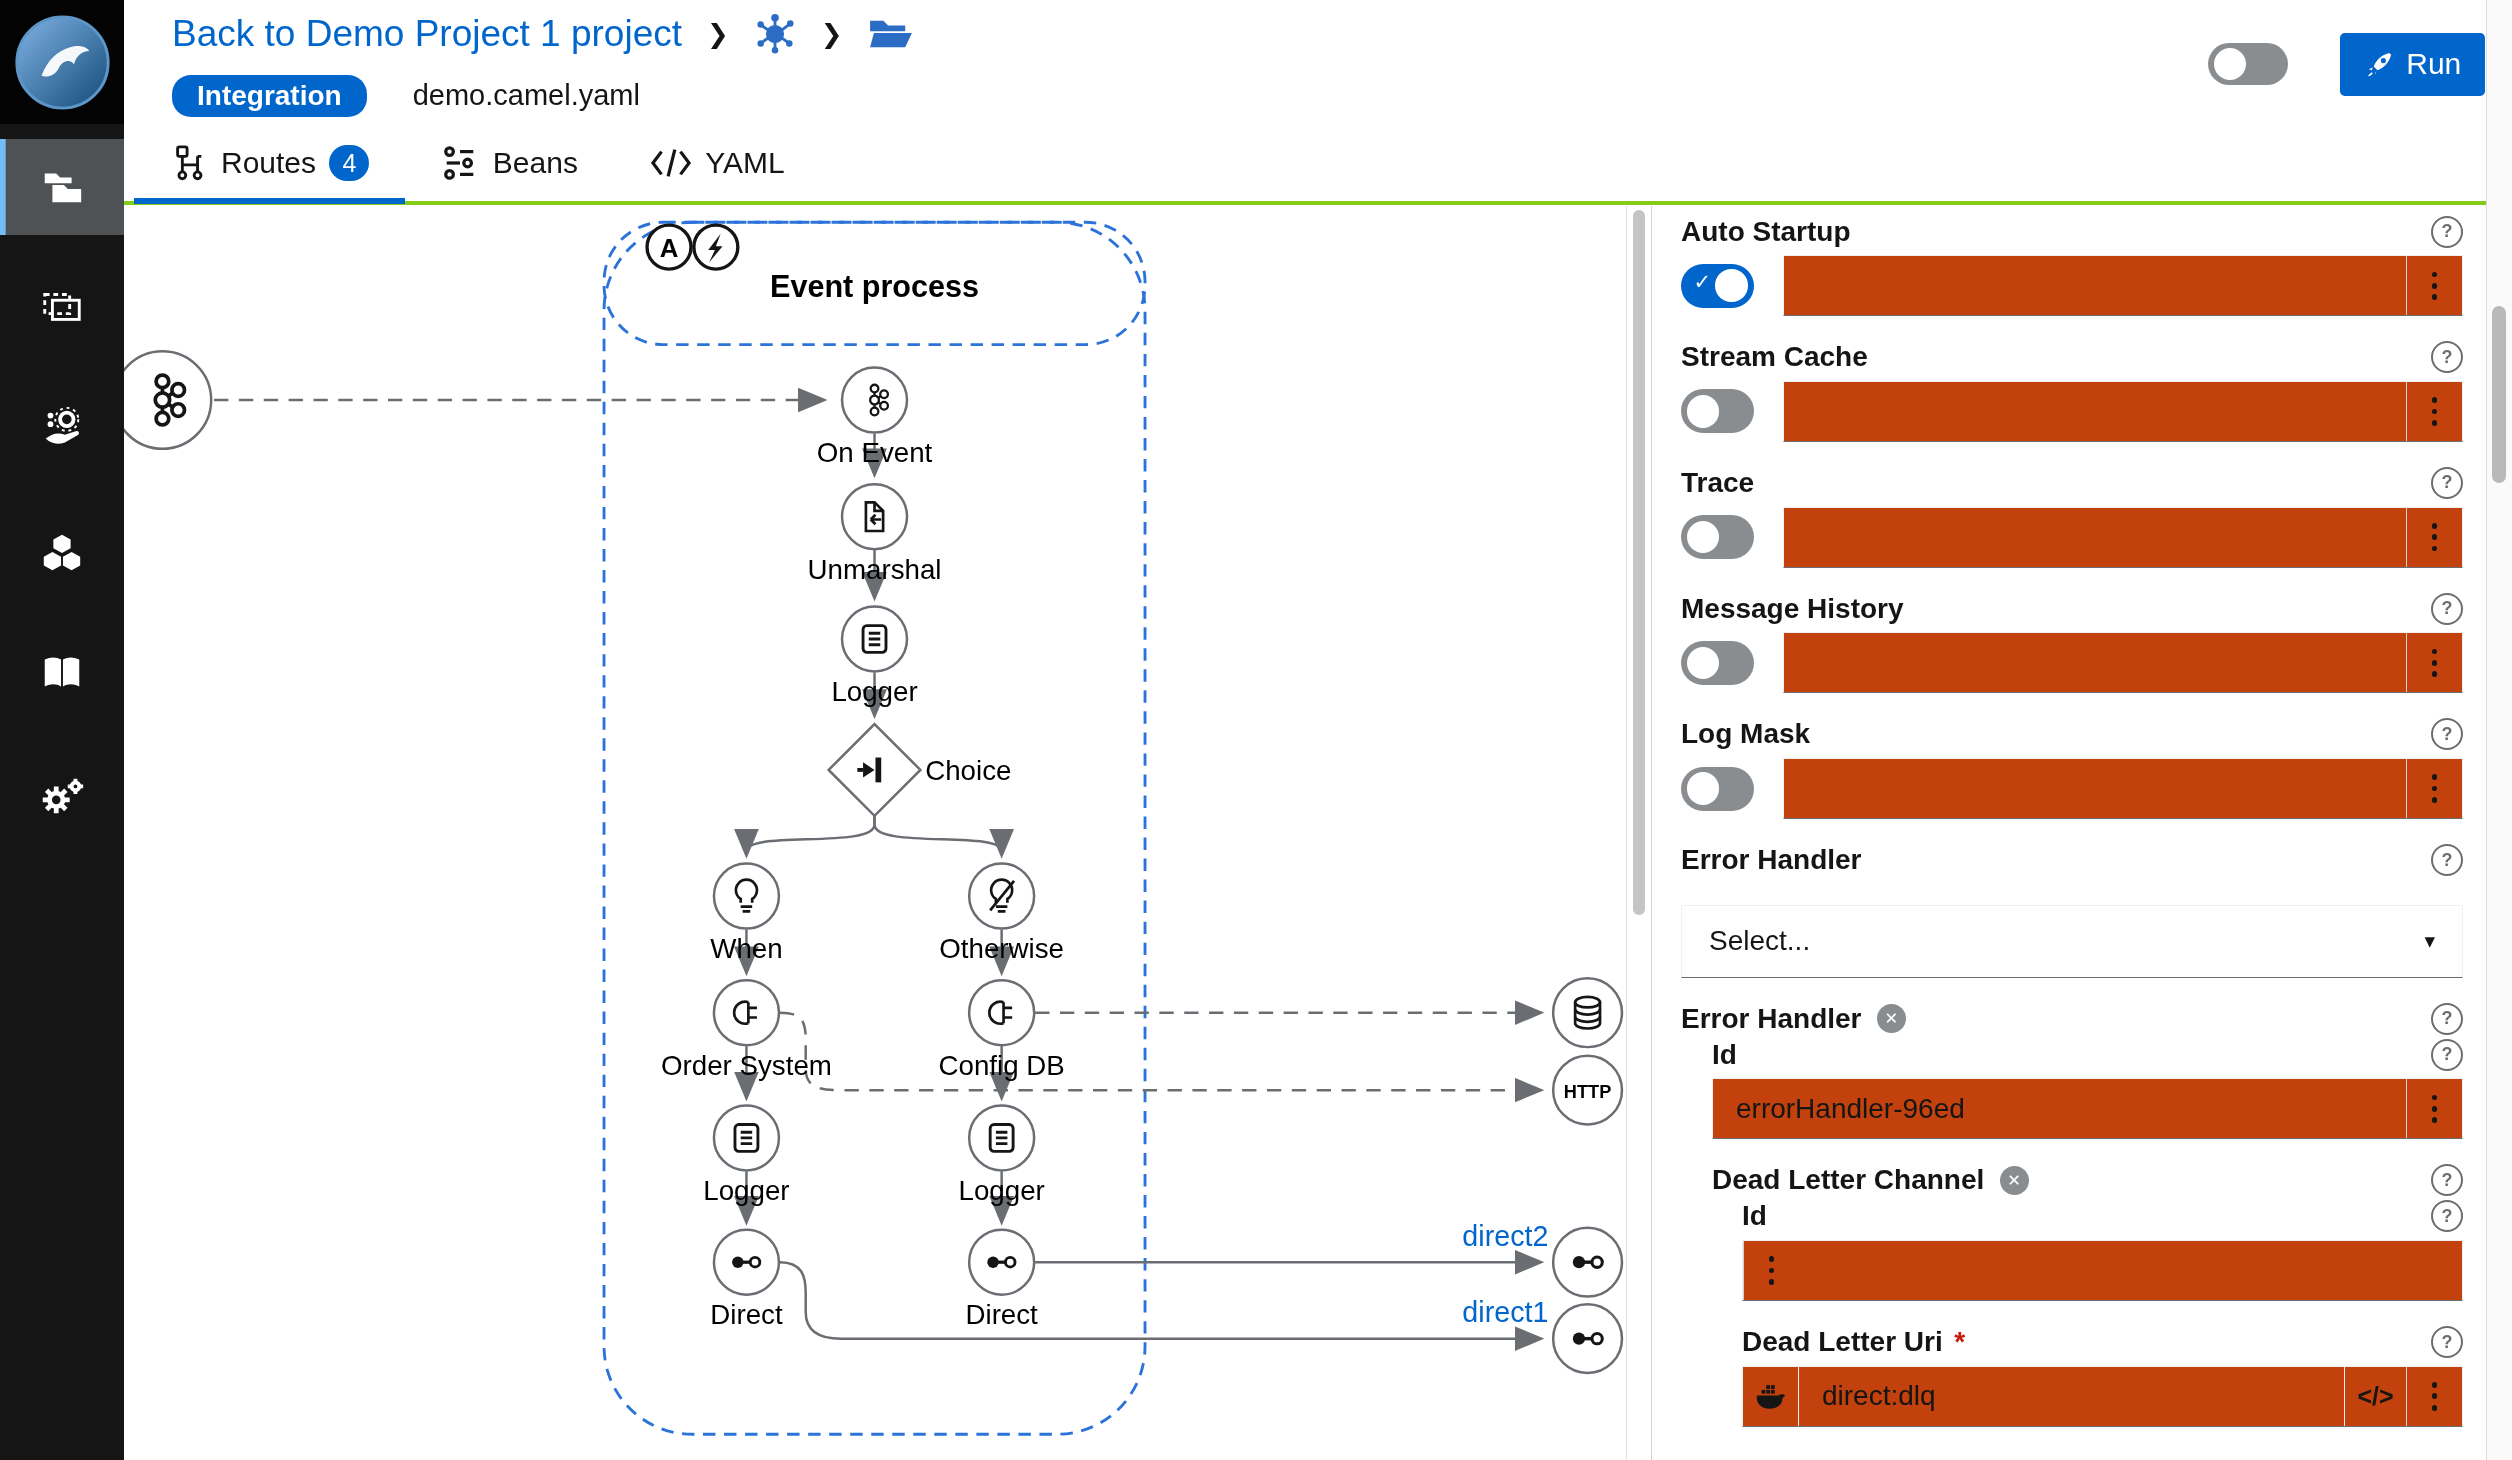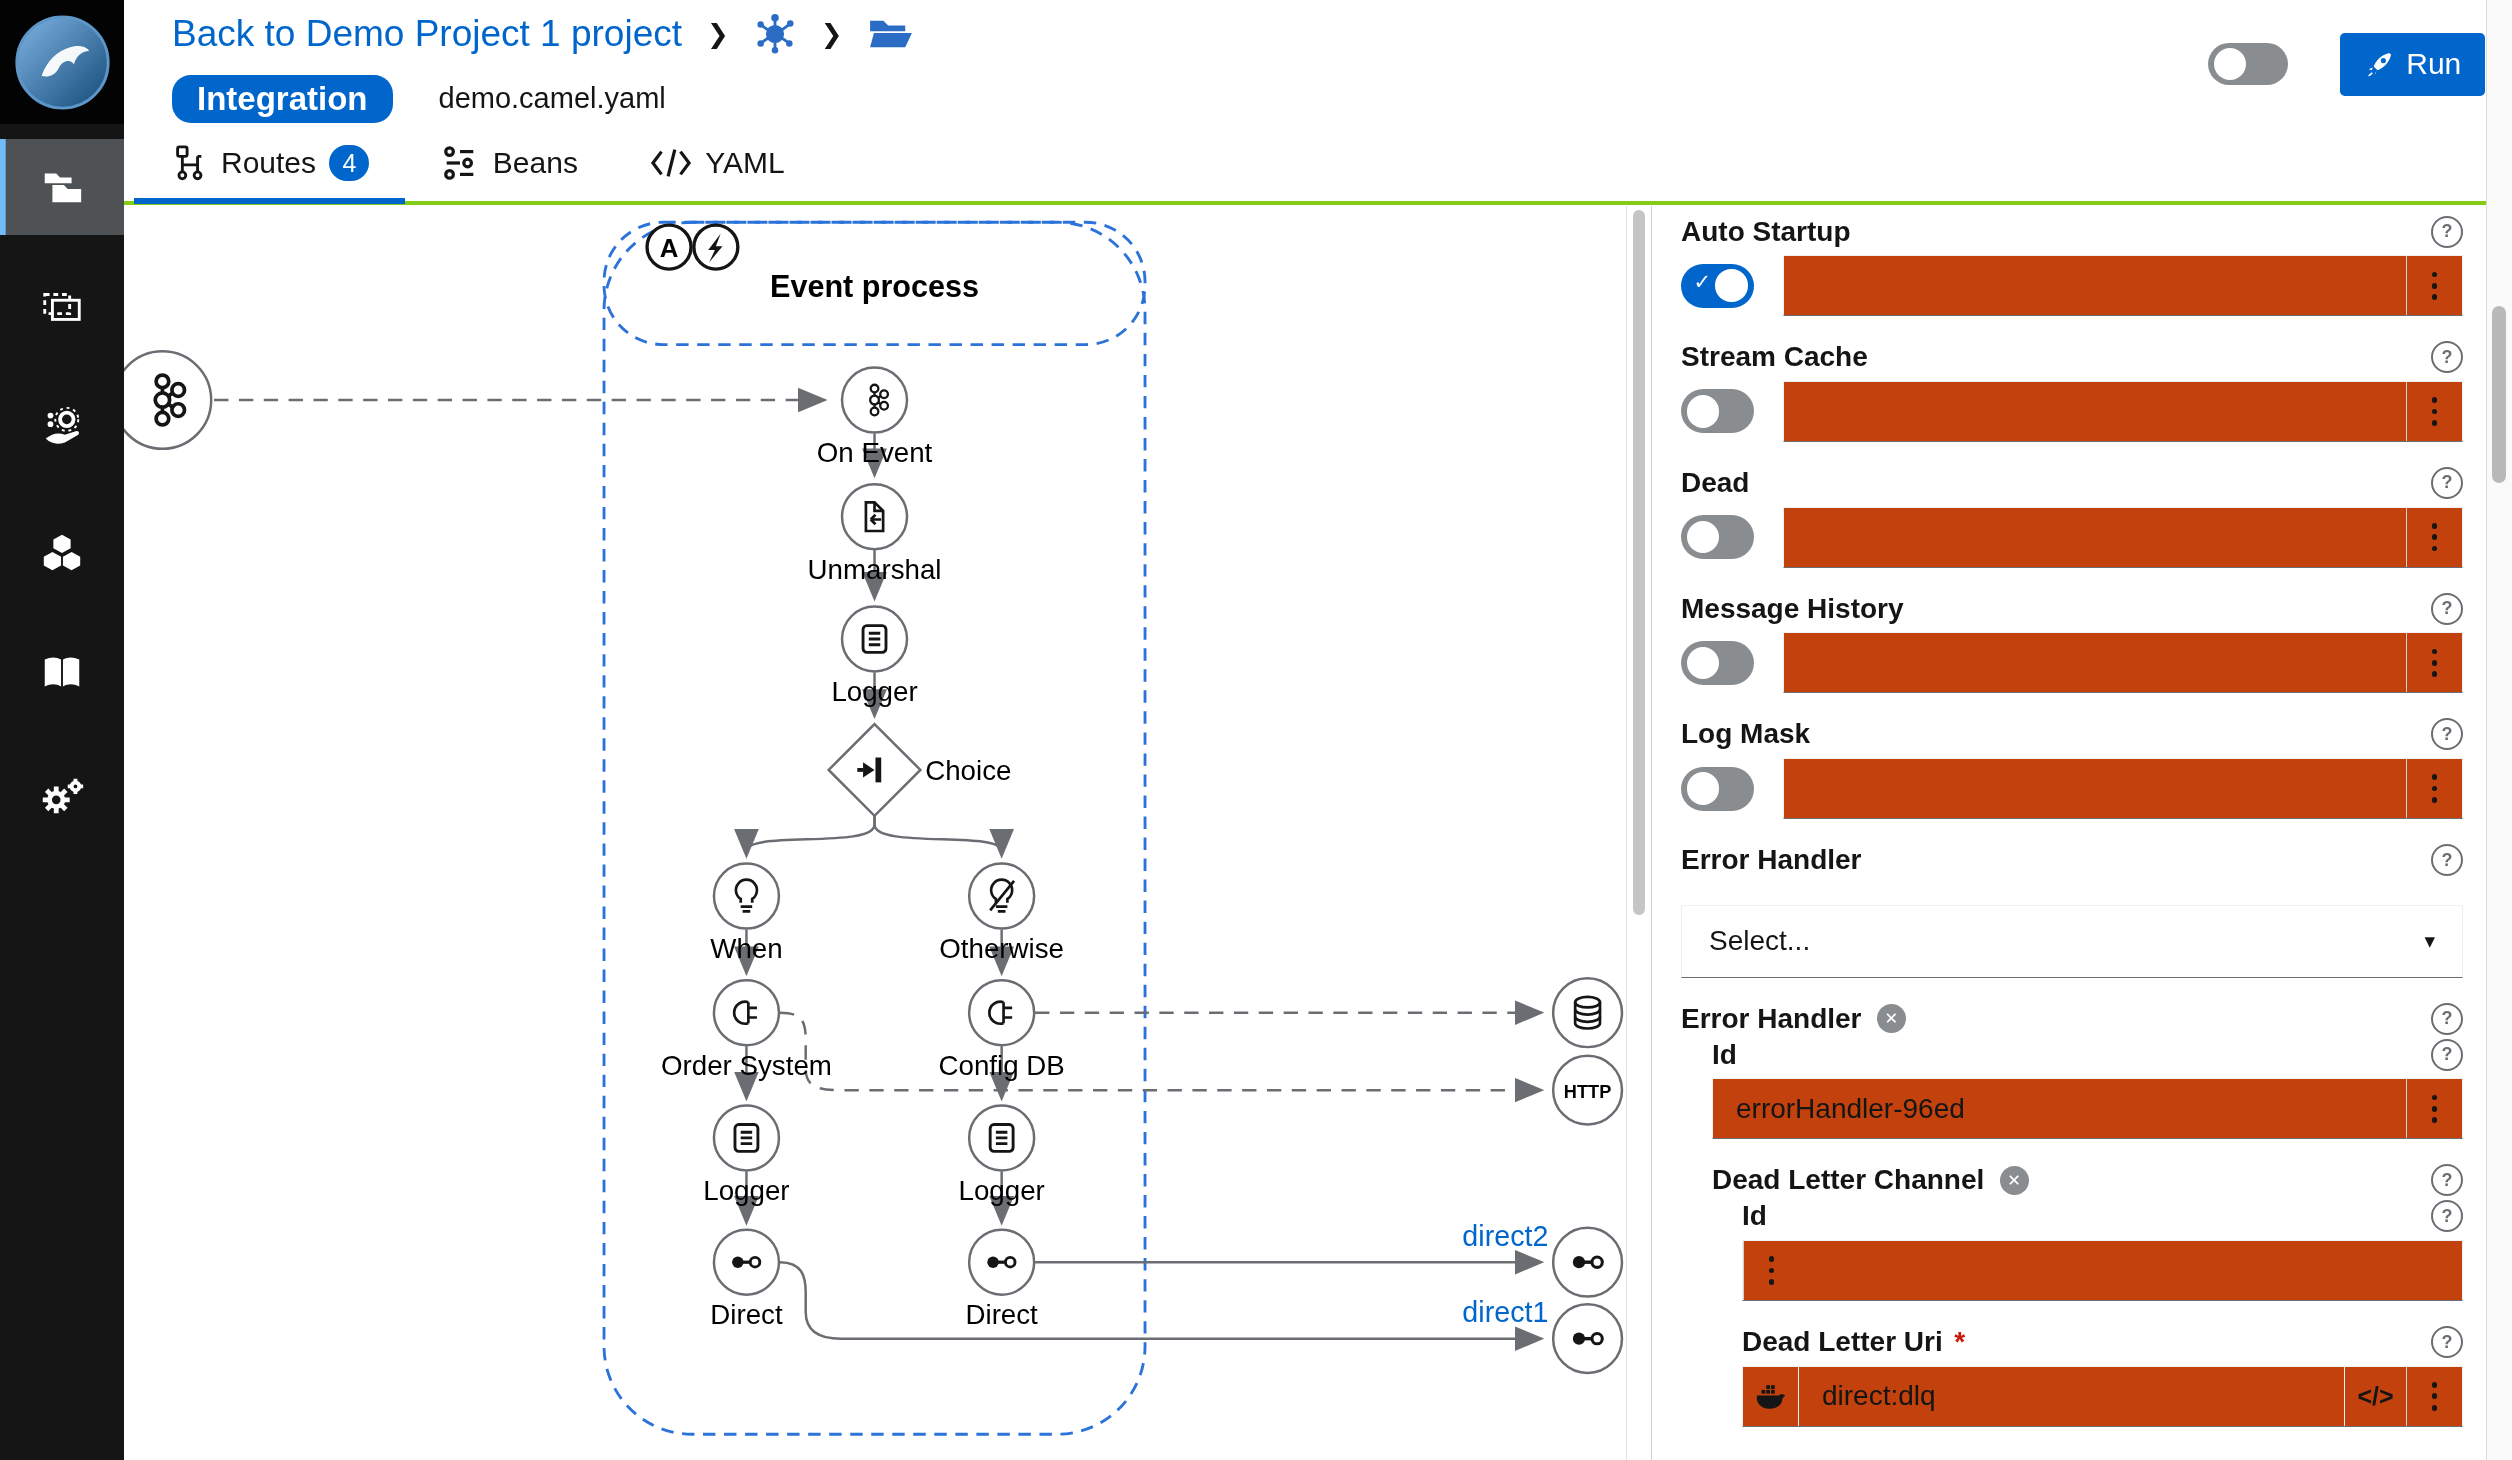--- a/index.html
+++ b/index.html
@@ -10,21 +10,21 @@
   .logo-box{position:absolute;left:0;top:0;width:124px;height:124px;background:#030303;
             display:flex;align-items:center;justify-content:center;}
   .nav-item{position:absolute;left:0;width:124px;height:96px;display:flex;align-items:center;justify-content:center;cursor:pointer;}
   .nav-item.active{background:#4f5255;box-shadow:inset 5.7px 0 0 #73bcf7;}
   
   .header{position:absolute;left:124px;top:0;width:2388px;height:125px;background:#fff;}
   .title-row{position:absolute;left:48px;top:13.4px;display:flex;align-items:center;gap:25px;}
   .back-link{font-size:37px;color:#0066cc;text-decoration:none;cursor:pointer;}
   .crumb-sep{font-size:26px;font-weight:700;color:#151515;}
   .badge-row{position:absolute;left:48px;top:75px;display:flex;align-items:center;gap:46px;}
-  .type-badge{background:#0066cc;color:#fff;font-size:33px;font-weight:700;
+  .type-badge{background:#0066cc;color:#fff;font-size:28px;font-weight:700;
               padding:4.8px 25px;border-radius:19px;}
   .filename{font-size:29px;color:#151515;}
   .header-controls{position:absolute;right:27px;top:32.5px;display:flex;align-items:center;gap:52px;}
   .run-btn{background:#0066cc;color:#fff;border:none;border-radius:4.8px;height:63px;min-width:145px;
            font-size:30px;display:flex;align-items:center;justify-content:center;gap:11.5px;cursor:pointer;
            font-family:inherit;}
   
   .switch{position:relative;border-radius:23px;cursor:pointer;flex:none;}
   .switch .knob{position:absolute;background:#fff;border-radius:50%;}
   .switch.big{width:80px;height:42px;background:#8a8d90;}
@@ -467,21 +467,21 @@
         <div class="input-val"></div>
       <div class="kebab">
           <i></i>
           <i></i>
           <i></i>
         </div>
       </div>
   </div>
 
   <div class="lbl-row">
-      <span class="lbl">Dead</span>
+      <span class="lbl">Trace</span>
     <span class="help">?</span>
     </div>
   <div class="ctl-row">
     <div class="switch small off">
         <div class="knob"></div>
       </div>
     <div class="input-wrap">
         <div class="input-val"></div>
       <div class="kebab">
           <i></i>

